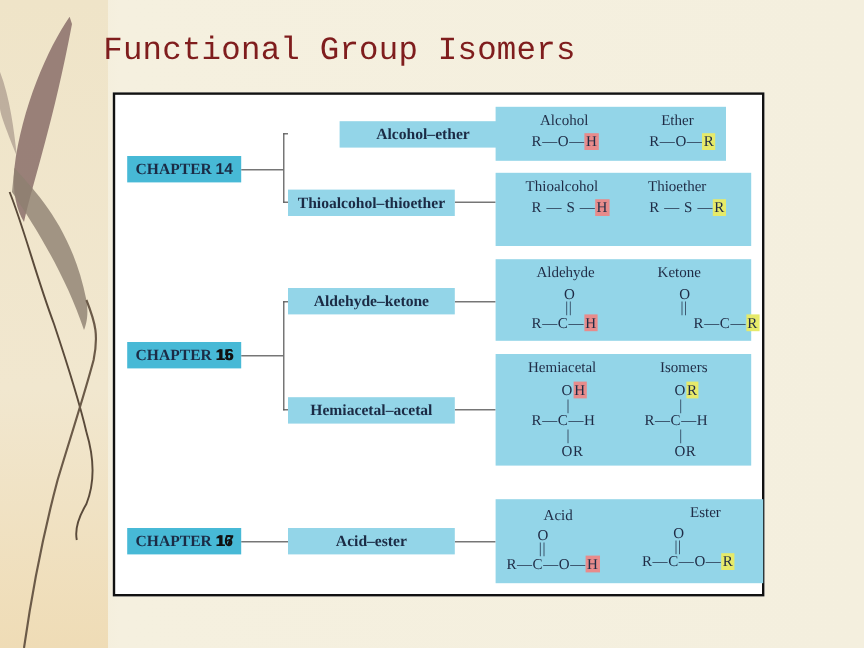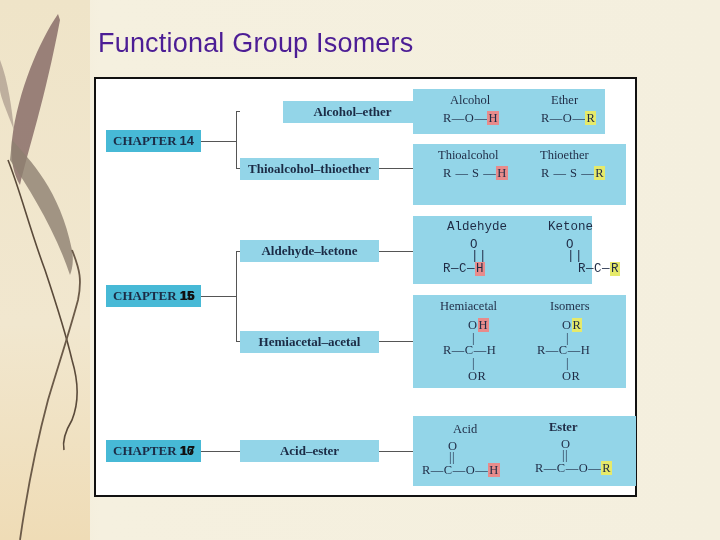--- a/index.html
+++ b/index.html
@@ -2,22 +2,22 @@
 <html><head>
 <meta charset="utf-8">
 <style>
   html,body{margin:0;padding:0;}
   body{width:720px;height:540px;position:relative;overflow:hidden;
     background:linear-gradient(90deg,#efe6cf 0px,#f3ecd8 60px,#f5f0df 100px,#f4efde 720px);
     font-family:"Liberation Serif",serif;}
   .bg-strip{position:absolute;left:0;top:0;width:90px;height:540px;
     background:linear-gradient(180deg,#efe4c8 0%,#f1e7cf 60%,#efdcb6 100%);}
   .leaf{position:absolute;}
-  .title{position:absolute;left:98px;top:28px;font-family:Liberation Sans, sans-serif;
-    font-size:27px;color:#4c1d95;letter-spacing:0.2px;}
+  .title{position:absolute;left:86px;top:28px;font-family:Liberation Mono, monospace;
+    font-size:27px;color:#7f1d1d;letter-spacing:0.2px;}
   .frame{position:absolute;left:94px;top:77px;width:543px;height:420px;background:#fff;
     border:2px solid #111;box-sizing:border-box;}
   .chap{position:absolute;background:#47b9d6;color:#1b2b45;font-weight:bold;font-size:13px;
     display:flex;align-items:center;padding-left:7px;box-sizing:border-box;height:22px;width:95px;}
   .chap .num{position:relative;display:inline-block;width:22px;height:14px;margin-left:3px;}
   .chap .num span{position:absolute;left:0;top:-1px;font-family:"Liberation Sans",sans-serif;font-weight:bold;color:#111;}
   .mid{position:absolute;background:#93d5e8;color:#1b2b45;font-weight:bold;font-size:13px;
     display:flex;align-items:center;justify-content:center;height:22px;width:139px;}
   .line{position:absolute;background:#555;}
   .panel{position:absolute;background:#93d5e8;color:#1f2b45;font-size:12.5px;}
@@ -103,21 +103,21 @@
     <div class="lbl" style="left:25px;top:4px;">Thioalcohol</div>
     <div class="lbl" style="left:127px;top:4px;">Thioether</div>
     <div class="f" style="left:30px;top:22px;">
       <span>R</span> — <span>S</span> —<span class="hl-h">H</span>
     </div>
     <div class="f" style="left:128px;top:22px;">
       <span>R</span> — <span>S</span> —<span class="hl-r">R</span>
     </div>
   </div>
 
-  <div class="panel" style="left:317px;top:137px;width:179px;height:68px;font-family:Liberation Mono, monospace;">
+  <div class="panel" style="left:317px;top:137px;width:213px;height:68px;">
     <div class="lbl" style="left:34px;top:4px;">Aldehyde</div>
     <div class="lbl" style="left:135px;top:4px;">Ketone</div>
     <div class="f" style="left:57px;top:22px;">O</div>
     <div class="f" style="left:58px;top:33px;">||</div>
     <div class="f" style="left:30px;top:46px;">
       <span>R</span>—<span>C</span>—<span class="hl-h">H</span>
     </div>
     <div class="f" style="left:153px;top:22px;">O</div>
     <div class="f" style="left:154px;top:33px;">||</div>
     <div class="f" style="left:126px;top:46px;margin-left:39px;">
@@ -139,21 +139,21 @@
     <div class="f" style="left:153px;top:36px;">|</div>
     <div class="f" style="left:124px;top:48px;">
       <span>R</span>—<span>C</span>—<span>H</span>
     </div>
     <div class="f" style="left:153px;top:61px;">|</div>
     <div class="f" style="left:149px;top:74px;">OR</div>
   </div>
 
   <div class="panel" style="left:317px;top:337px;width:223px;height:70px;">
     <div class="lbl" style="left:40px;top:6px;">Acid</div>
-    <div class="lbl" style="left:136px;top:4px;font-weight:bold;">Ester</div>
+    <div class="lbl" style="left:162px;top:4px;">Ester</div>
     <div class="f" style="left:35px;top:23px;">O</div>
     <div class="f" style="left:36px;top:34px;">||</div>
     <div class="f" style="left:9px;top:47px;">
       <span>R</span>—<span>C</span>—<span>O</span>—<span class="hl-h">H</span>
     </div>
     <div class="f" style="left:148px;top:21px;">O</div>
     <div class="f" style="left:149px;top:32px;">||</div>
     <div class="f" style="left:122px;top:45px;">
       <span>R</span>—<span>C</span>—<span>O</span>—<span class="hl-r">R</span>
     </div>

